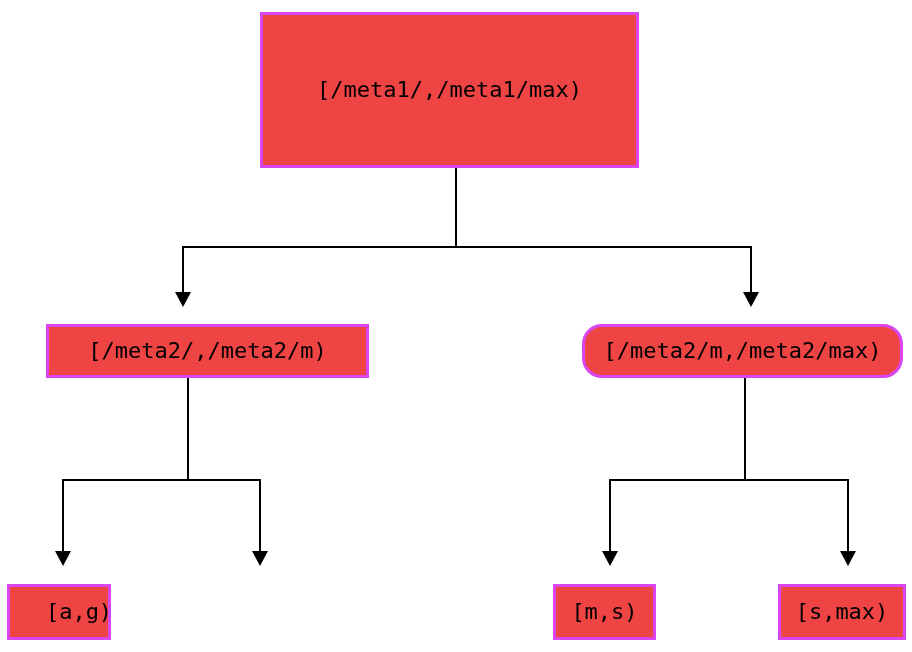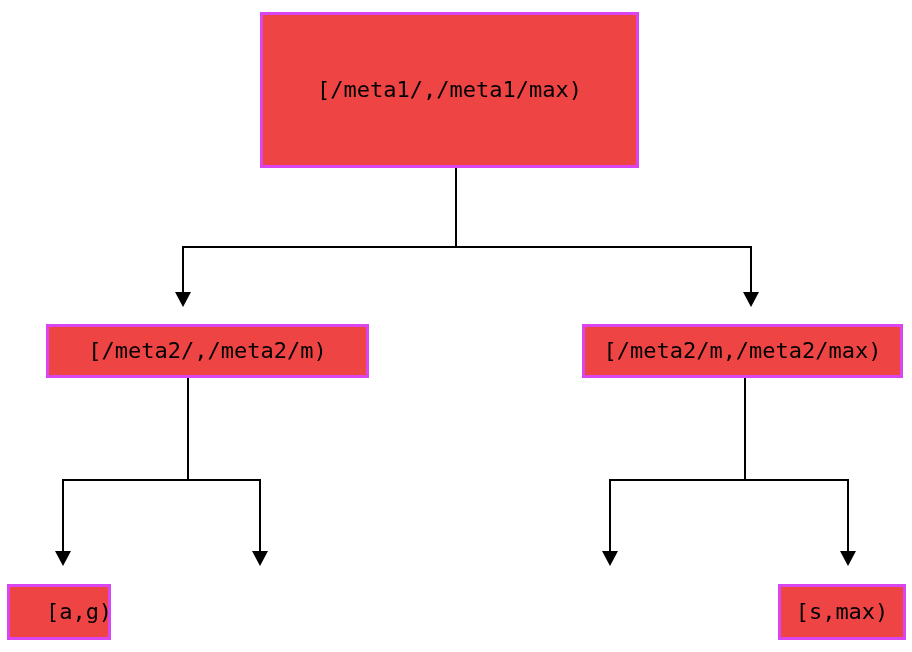--- a/index.html
+++ b/index.html
@@ -37,21 +37,21 @@
     width: 0;
     height: 0;
     border-left: 8px solid transparent;
     border-right: 8px solid transparent;
     border-top: 15px solid #000000;
   }
 
   
   .node-root        { left: 260px; top: 12px;  width: 379px; height: 156px; }
   .node-meta2-left  { left: 22px;  top: 324px; width: 323px; height: 54px; margin-left: 24px; }
-  .node-meta2-right { left: 582px; top: 324px; width: 321px; height: 54px; }
+  .node-meta2-right { left: 582px; top: 324px; width: 321px; height: 54px; border-radius: 20px; }
   .node-leaf-ag     { left: 7px;   top: 584px; width: 104px; height: 56px; padding-left: 40px; }
   .node-leaf-gm     { left: 205px; top: 584px; width: 101px; height: 56px; }
   .node-leaf-ms     { left: 553px; top: 584px; width: 103px; height: 56px; }
   .node-leaf-smax   { left: 778px; top: 584px; width: 128px; height: 56px; }
 
   
   .e-root-stem       { left: 455px; top: 168px; width: 2px;   height: 80px; }
   .e-root-crossbar   { left: 182px; top: 246px; width: 570px; height: 2px; }
   .e-root-drop-left  { left: 182px; top: 246px; width: 2px;   height: 46px; }
   .e-root-drop-right { left: 750px; top: 246px; width: 2px;   height: 46px; }
@@ -81,20 +81,21 @@
 
   <div class="node node-root">[/meta1/,/meta1/max)</div>
 
   <div class="node node-meta2-left">[/meta2/,/meta2/m)</div>
 
   <div class="node node-meta2-right">[/meta2/m,/meta2/max)</div>
 
   <div class="node node-leaf-ag">[a,g)</div>
 
 
+  <div class="node node-leaf-ms">[m,s)</div>
 
   <div class="node node-leaf-smax">[s,max)</div>
 
   <div class="line e-root-stem"></div>
   <div class="line e-root-crossbar"></div>
   <div class="line e-root-drop-left"></div>
   <div class="line e-root-drop-right"></div>
   <div class="arrow a-root-left"></div>
   <div class="arrow a-root-right"></div>
 

